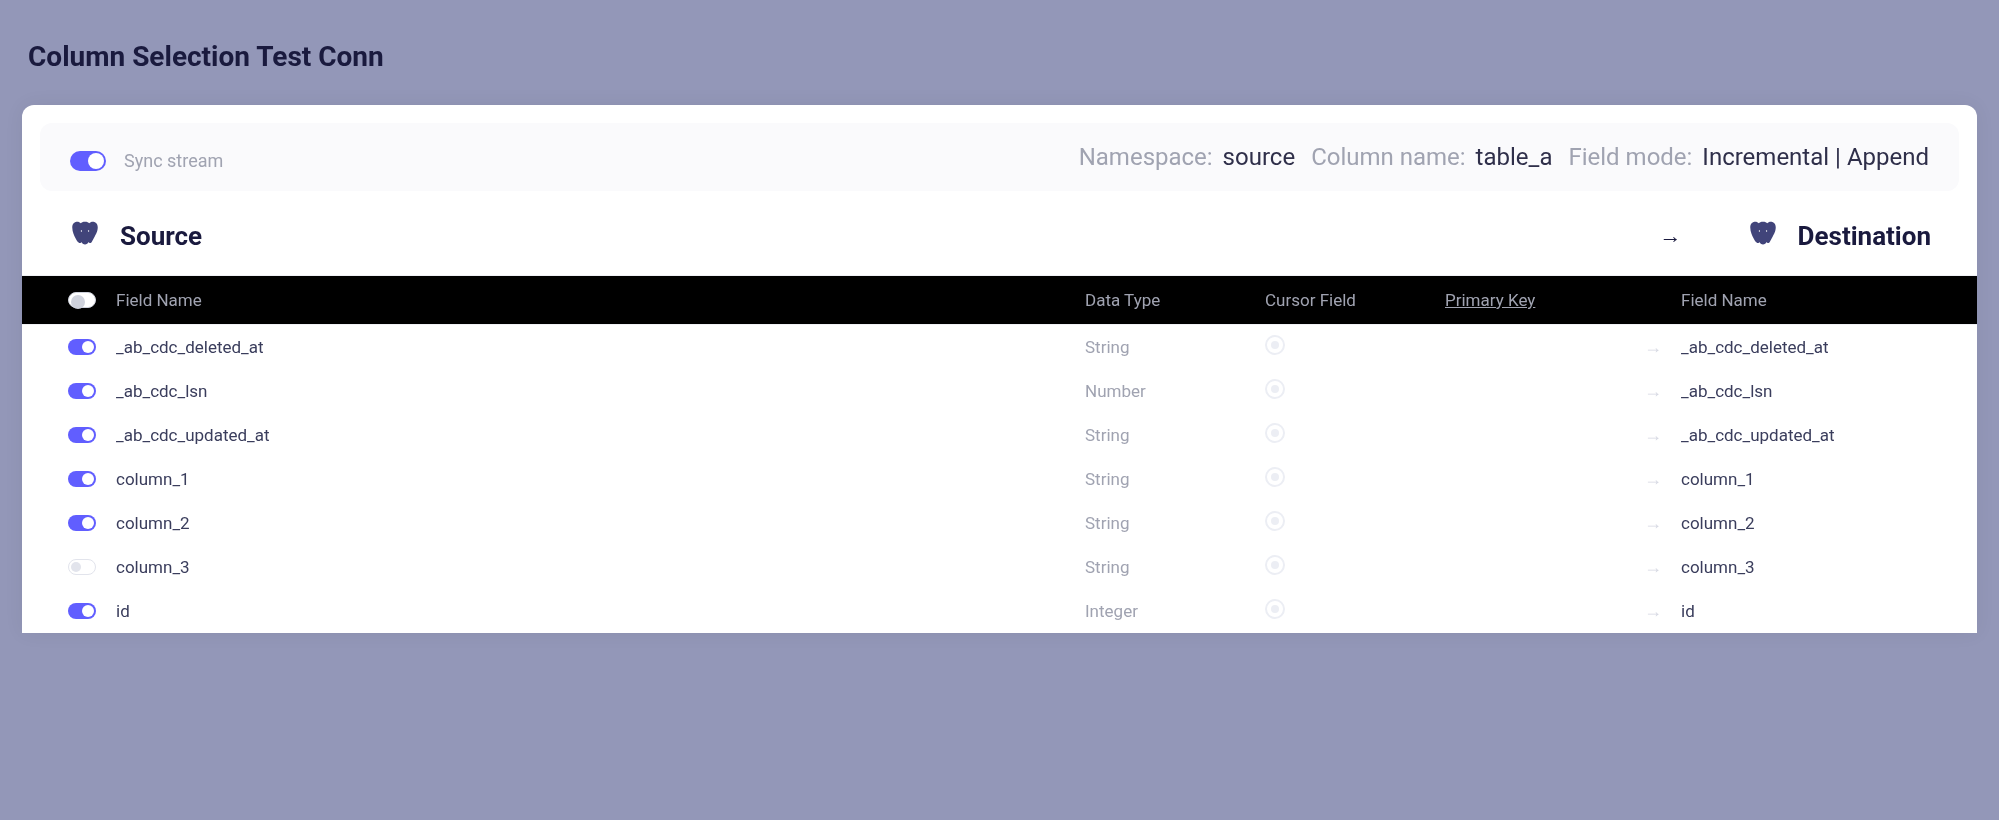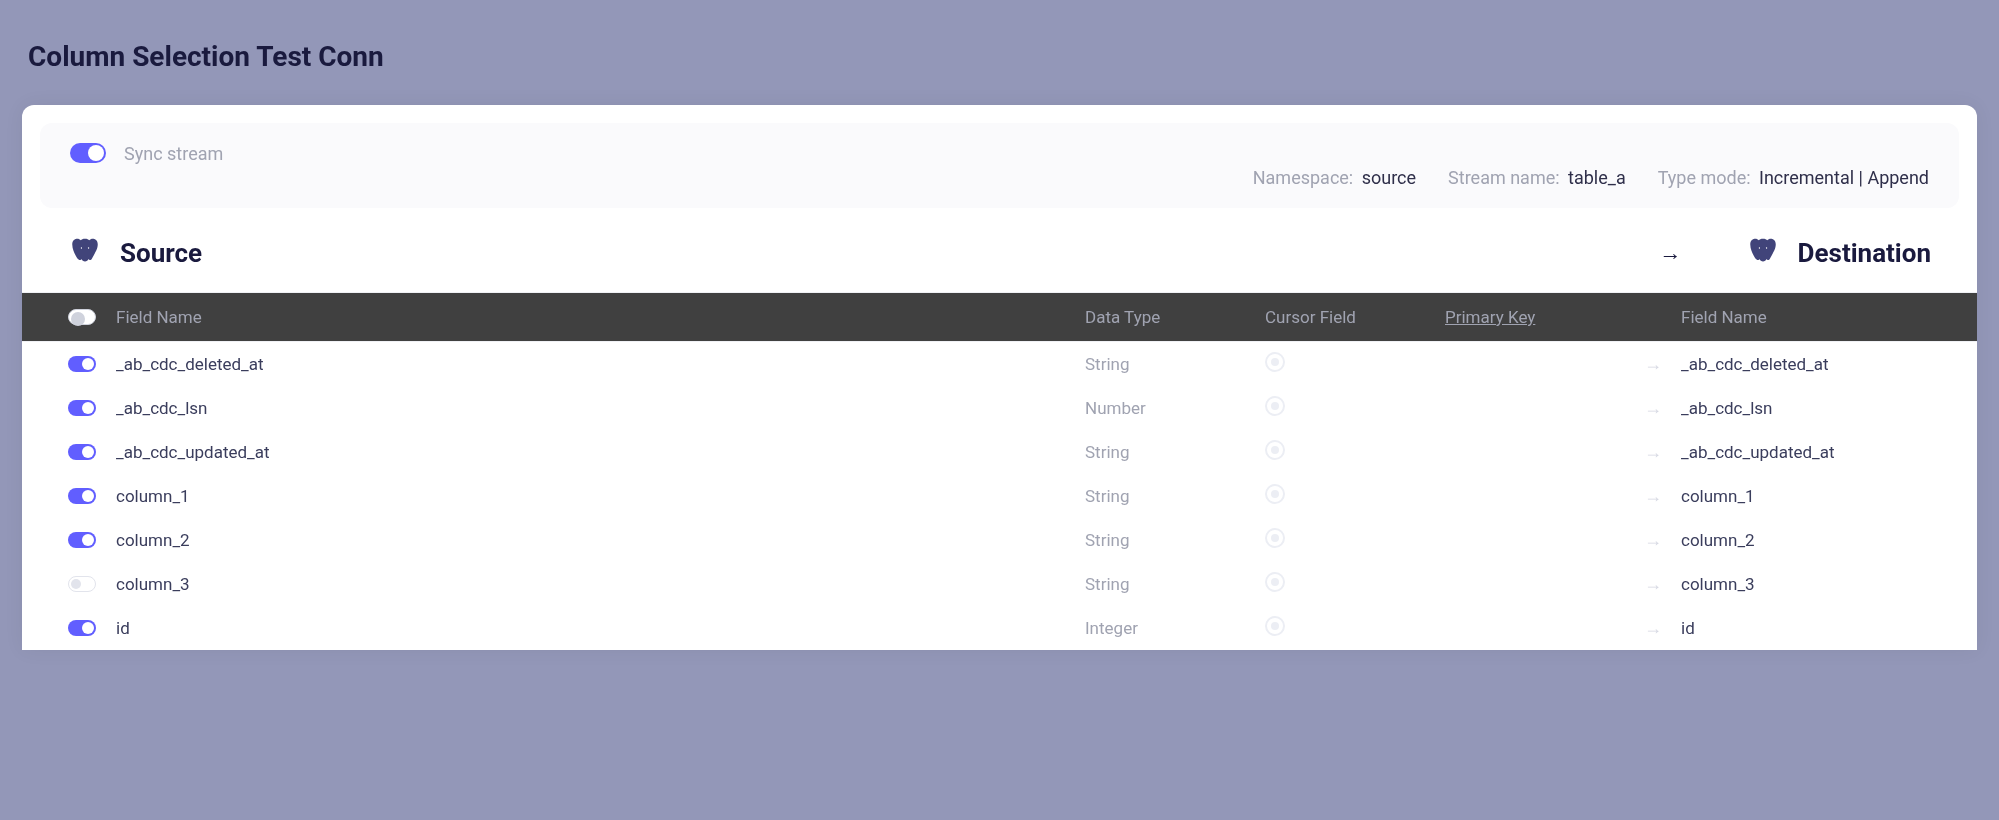--- a/index.html
+++ b/index.html
@@ -1,38 +1,38 @@
 <!DOCTYPE html>
 <html><head>
   <meta charset="utf-8">
   <style>
     * { box-sizing: border-box; margin: 0; padding: 0; font-family: -apple-system, BlinkMacSystemFont, 'Segoe UI', Roboto, sans-serif; }
     body { background: #9397b8; width: 1999px; height: 820px; overflow: hidden; }
     .page-title { font-size: 28px; font-weight: 700; color: #1a1a3e; padding: 40px 0 0 28px; }
     .panel { background: #ffffff; margin: 32px 22px 0 22px; border-radius: 12px 12px 0 0; box-shadow: 0 0 20px rgba(0,0,0,0.06); overflow: hidden; }
-    .stream-header { display: flex; align-items: flex-start; padding: 20px 30px; background: #fafafc; border-radius: 12px; margin: 18px 18px 0 18px; }
+    .stream-header { display: flex; align-items: flex-end; padding: 20px 30px; background: #fafafc; border-radius: 12px; margin: 18px 18px 0 18px; }
     .toggle { width: 36px; height: 20px; background: #615eff; border-radius: 999px; position: relative; flex: none; cursor: pointer; }
     .toggle::after { content: ''; position: absolute; width: 16px; height: 16px; background: #fff; border-radius: 50%; top: 2px; right: 2px; }
     .toggle.off { background: #e5e7eb; }
     .toggle.off::after { right: auto; left: 2px; }
     .toggle.off.bordered { background: #fff; border: 1px solid #cfd2dc; }
     .toggle.off.bordered::after { background: #cfd2dc; width: 14px; height: 14px; top: 2px; left: 2px; }
     .sync-label { margin-left: 18px; color: #a0a3b1; font-size: 18px; }
     .spacer { flex: 1; }
-    .meta { display: flex; gap: 32px; font-size: 18px; margin-top: 24px; }
+    .meta { display: flex; gap: 16px; font-size: 24px; }
     .meta-item { white-space: nowrap; }
     .meta-label { color: #a0a3b1; }
     .meta-value { color: #2f2f4a; margin-left: 4px; }
     .section-headers { display: flex; align-items: center; padding: 28px 46px 22px 46px; }
     .source-block, .dest-block { display: flex; align-items: center; gap: 18px; }
     .db-icon { width: 34px; height: 34px; color: #41447a; flex: none; }
     .section-title { font-size: 26px; font-weight: 700; color: #1a1a3e; }
     .arrow-center { font-size: 22px; font-weight: 700; color: #1a1a3e; margin: 0 64px; }
     .table { width: 100%; }
-    .table-header { display: flex; align-items: center; padding: 14px 46px; background: #404040; border-top: 1px solid #f0f1f5; border-bottom: 1px solid #f0f1f5; font-size: 17px; color: #a0a3b1; }
+    .table-header { display: flex; align-items: center; padding: 14px 46px; background: #000000; border-top: 1px solid #f0f1f5; border-bottom: 1px solid #f0f1f5; font-size: 17px; color: #a0a3b1; }
     .col-toggle { width: 48px; flex: none; }
     .col-field { flex: 1; }
     .col-type { width: 180px; flex: none; }
     .col-cursor { width: 180px; flex: none; }
     .col-pk { width: 180px; flex: none; text-decoration: underline; }
     .col-arrow { width: 56px; flex: none; text-align: center; }
     .col-destfield { width: 250px; flex: none; }
     .table-row { display: flex; align-items: center; padding: 10px 46px; font-size: 17px; }
     .row-toggle { width: 28px; height: 16px; border-radius: 999px; position: relative; flex: none; cursor: pointer; }
     .row-toggle.on { background: #615eff; }
@@ -56,25 +56,25 @@
   <div class="stream-header">
     <div class="toggle"></div>
     <span class="sync-label">Sync stream</span>
     <div class="spacer"></div>
     <div class="meta">
       <div class="meta-item">
         <span class="meta-label">Namespace:</span>
         <span class="meta-value">source</span>
       </div>
       <div class="meta-item">
-        <span class="meta-label">Stream name:</span>
+        <span class="meta-label">Column name:</span>
         <span class="meta-value">table_a</span>
       </div>
       <div class="meta-item">
-        <span class="meta-label">Type mode:</span>
+        <span class="meta-label">Field mode:</span>
         <span class="meta-value">Incremental | Append</span>
       </div>
     </div>
   </div>
 
   <div class="section-headers">
     <div class="source-block">
       <svg class="db-icon" viewBox="0 0 24 24" fill="currentColor">
           <path d="M17.5 2C19 2 21 3 21 6c0 3-2 6-3 8-.5 1-1 2-1.5 2.5-.3.3-.7.5-1 .5-.5 0-.8-.3-1-.8-.2.5-.5 1-1 1.3-.5.3-1 .5-1.5.5s-1-.2-1.5-.5c-.5-.3-.8-.8-1-1.3-.2.5-.5.8-1 .8-.3 0-.7-.2-1-.5C6.5 16 6 15 5.5 14 4.5 12 3 9 3 6c0-3 2-4 3.5-4 1 0 2 .5 2.5 1 .5-.5 1.5-1 3-1s2.5.5 3 1c.5-.5 1.5-1 2.5-1zM9.5 8c-.3 0-.5.2-.5.5s.2.5.5.5.5-.2.5-.5S9.8 8 9.5 8zm5 0c-.3 0-.5.2-.5.5s.2.5.5.5.5-.2.5-.5-.2-.5-.5-.5z"></path>
         </svg>

